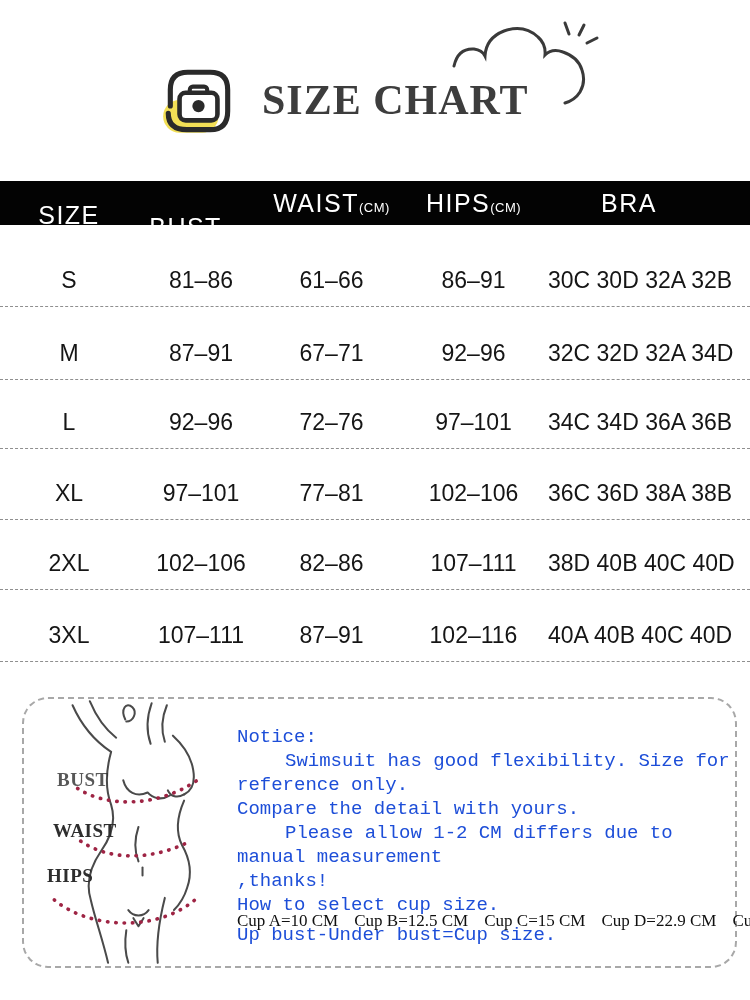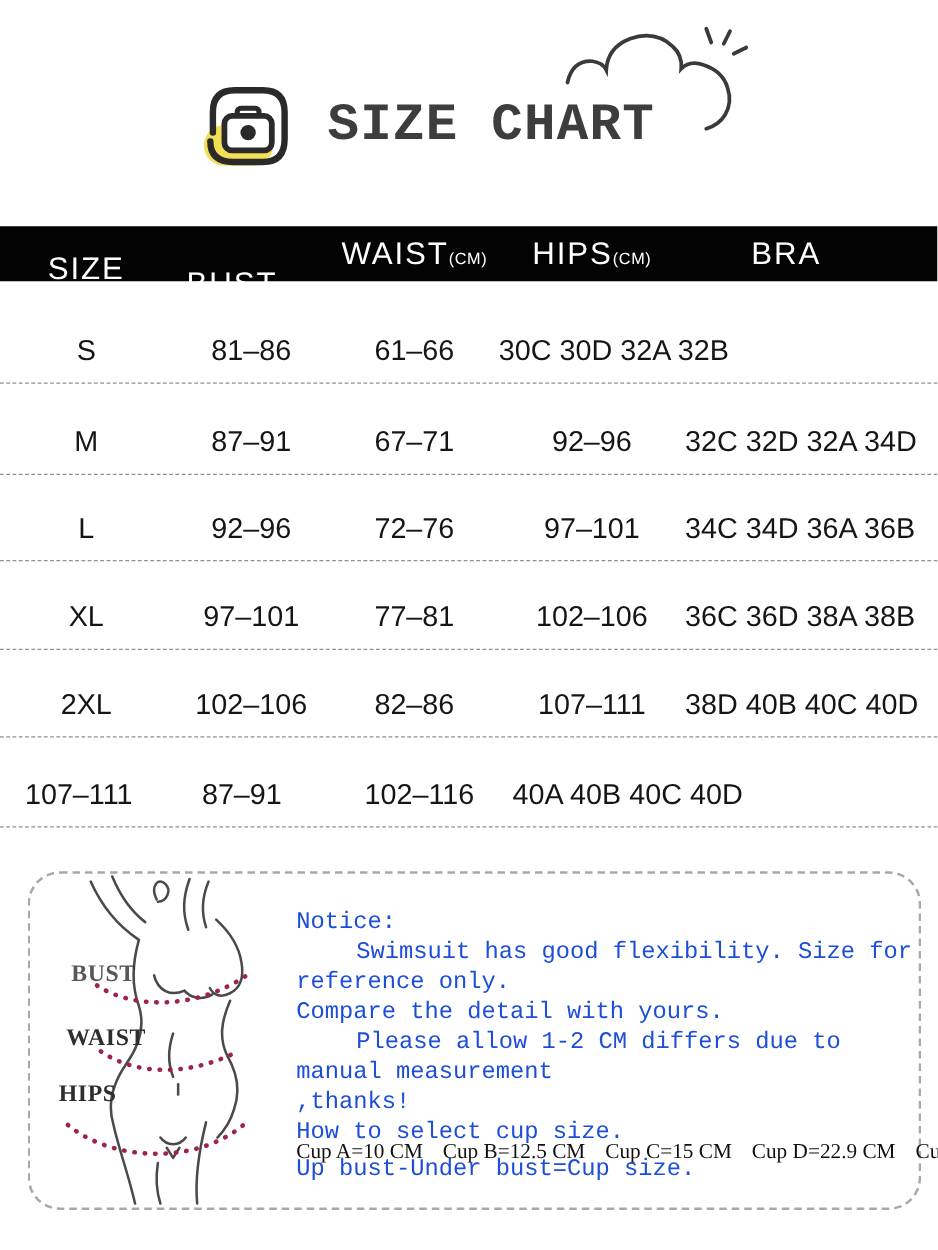--- a/index.html
+++ b/index.html
@@ -7,21 +7,21 @@
     width:750px;height:1000px;background:#ffffff;
     font-family:"Liberation Sans",sans-serif;
     position:relative;overflow:hidden;
   }
   .canvas{position:absolute;left:0;top:0;width:750px;height:1000px;}
 
   
   .camera{position:absolute;left:157px;top:63px;width:84px;height:82px;}
   .page-title{
     position:absolute;left:262px;top:76px;
-    font-family:Liberation Mono, monospace;font-weight:bold;
+    font-family:Liberation Serif, serif;font-weight:bold;
     font-size:42px;letter-spacing:1px;color:#3d3d3d;white-space:nowrap;
   }
   .cloud{position:absolute;left:450px;top:18px;width:172px;height:102px;}
 
   
   .table-header{
     position:absolute;left:0;top:181px;width:750px;height:44px;
     background:#030303;display:flex;align-items:center;color:#ffffff;
   }
   .hcell{font-size:25px;letter-spacing:1.5px;white-space:nowrap;}
@@ -98,20 +98,21 @@
     <div class="hcell c3"><span>WAIST</span><span class="unit">(CM)</span></div>
     <div class="hcell c4"><span>HIPS</span><span class="unit">(CM)</span></div>
     <div class="hcell c5"><span>BRA</span><span class="unit"></span></div>
   </div>
 
   <div class="rows">
     <div class="t-row r0">
       <div class="cell c1">S</div>
       <div class="cell c2">81–86</div>
       <div class="cell c3">61–66</div>
+      <div class="cell c4">86–91</div>
       <div class="cell c5">30C 30D 32A 32B</div>
     </div>
     <div class="t-row r1">
       <div class="cell c1">M</div>
       <div class="cell c2">87–91</div>
       <div class="cell c3">67–71</div>
       <div class="cell c4">92–96</div>
       <div class="cell c5">32C 32D 32A 34D</div>
     </div>
     <div class="t-row r2">
@@ -129,20 +130,21 @@
       <div class="cell c5">36C 36D 38A 38B</div>
     </div>
     <div class="t-row r4">
       <div class="cell c1">2XL</div>
       <div class="cell c2">102–106</div>
       <div class="cell c3">82–86</div>
       <div class="cell c4">107–111</div>
       <div class="cell c5">38D 40B 40C 40D</div>
     </div>
     <div class="t-row r5">
+      <div class="cell c1">3XL</div>
       <div class="cell c2">107–111</div>
       <div class="cell c3">87–91</div>
       <div class="cell c4">102–116</div>
       <div class="cell c5">40A 40B 40C 40D</div>
     </div>
   </div>
 
   <div class="guide-box">
 
     <svg class="sketch" viewBox="0 0 215 262">

